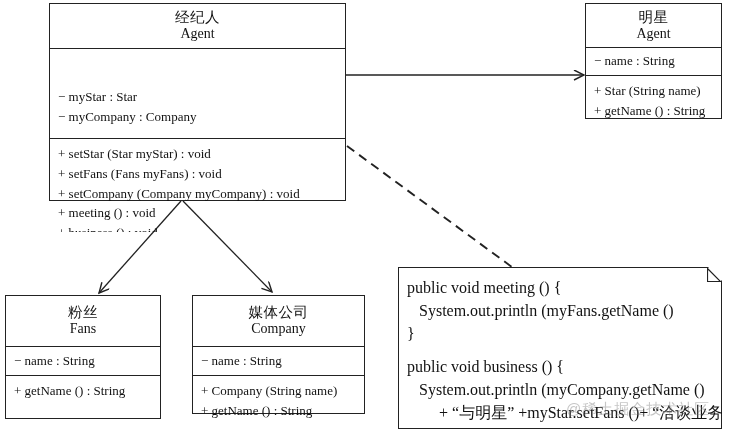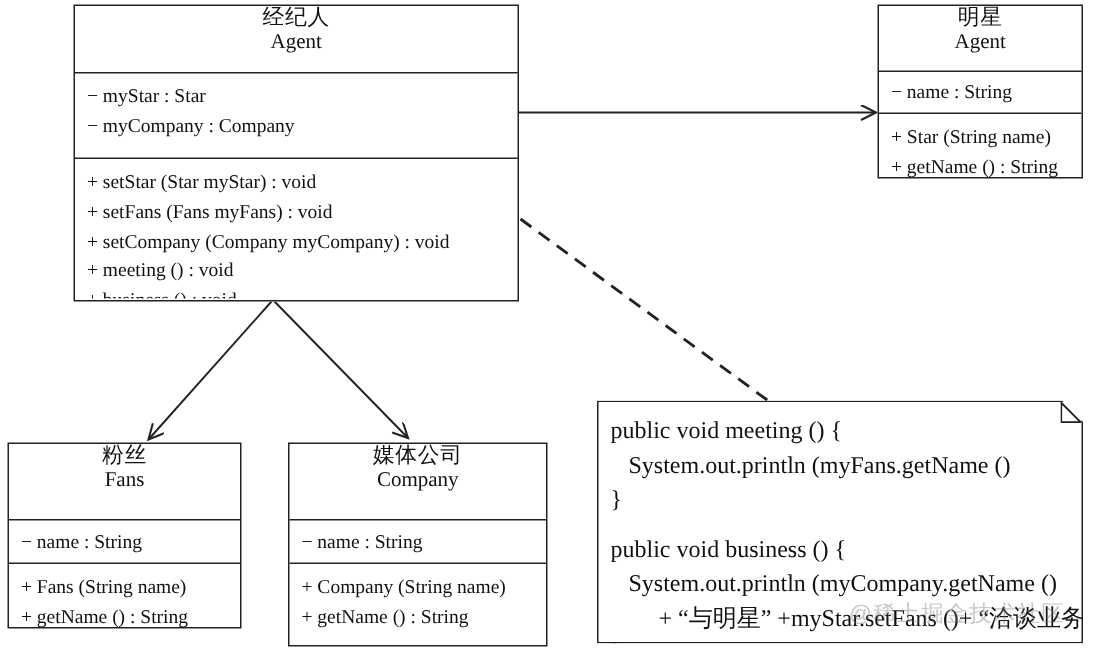--- a/index.html
+++ b/index.html
@@ -29,21 +29,21 @@
     border-bottom: 1.4px solid #222222;
     overflow: hidden;
   }
   .uml-section.last {
     border-bottom: none;
   }
   .uml-header {
     display: flex;
     flex-direction: column;
     align-items: center;
-    justify-content: flex-start;
+    justify-content: center;
     text-align: center;
     line-height: 1.18;
   }
   .cn-name {
     font-size: 14.5px;
     letter-spacing: 0.5px;
   }
   .en-name {
     font-size: 14px;
   }
@@ -125,21 +125,21 @@
     <line x1="183" y1="201" x2="272" y2="292" stroke="#222222" stroke-width="1.3" marker-end="url(#openArrow)"></line>
 
     <line x1="347" y1="146" x2="516" y2="270" stroke="#222222" stroke-width="1.9" stroke-dasharray="9 6"></line>
   </svg>
 
   <div class="uml-class" style="left:49px; top:3px; width:297px; height:198px;">
     <div class="uml-section uml-header" style="height:45px;">
       <div class="cn-name">经纪人</div>
       <div class="en-name">Agent</div>
     </div>
-    <div class="uml-section member-list" style="height:57px;">
+    <div class="uml-section member-list" style="height:57px;margin-top:33px;">
       <div class="member">− myStar : Star</div>
       <div class="member">− myCompany : Company</div>
     </div>
     <div class="uml-section member-list last" style="height:93px;">
       <div class="member">+ setStar (Star myStar) : void</div>
       <div class="member">+ setFans (Fans myFans) : void</div>
       <div class="member">+ setCompany (Company myCompany) : void</div>
       <div class="member">+ meeting () : void</div>
       <div class="member">+ business () : void</div>
     </div>
@@ -161,26 +161,25 @@
 
   <div class="uml-class" style="left:5px; top:295px; width:156px; height:124px;">
     <div class="uml-section uml-header" style="height:51px;">
       <div class="cn-name">粉丝</div>
       <div class="en-name">Fans</div>
     </div>
     <div class="uml-section member-list" style="height:29px; padding-top:4px;">
       <div class="member">− name : String</div>
     </div>
     <div class="uml-section member-list last" style="height:44px;">
-      <div class="member">+ Fans (String name)</div>
       <div class="member">+ getName () : String</div>
     </div>
   </div>
 
-  <div class="uml-class" style="left:192px; top:295px; width:173px; height:136px;">
+  <div class="uml-class" style="left:192px; top:295px; width:173px; height:119px;">
     <div class="uml-section uml-header" style="height:51px;">
       <div class="cn-name">媒体公司</div>
       <div class="en-name">Company</div>
     </div>
     <div class="uml-section member-list" style="height:29px; padding-top:4px;">
       <div class="member">− name : String</div>
     </div>
     <div class="uml-section member-list last" style="height:44px;">
       <div class="member">+ Company (String name)</div>
       <div class="member">+ getName () : String</div>

